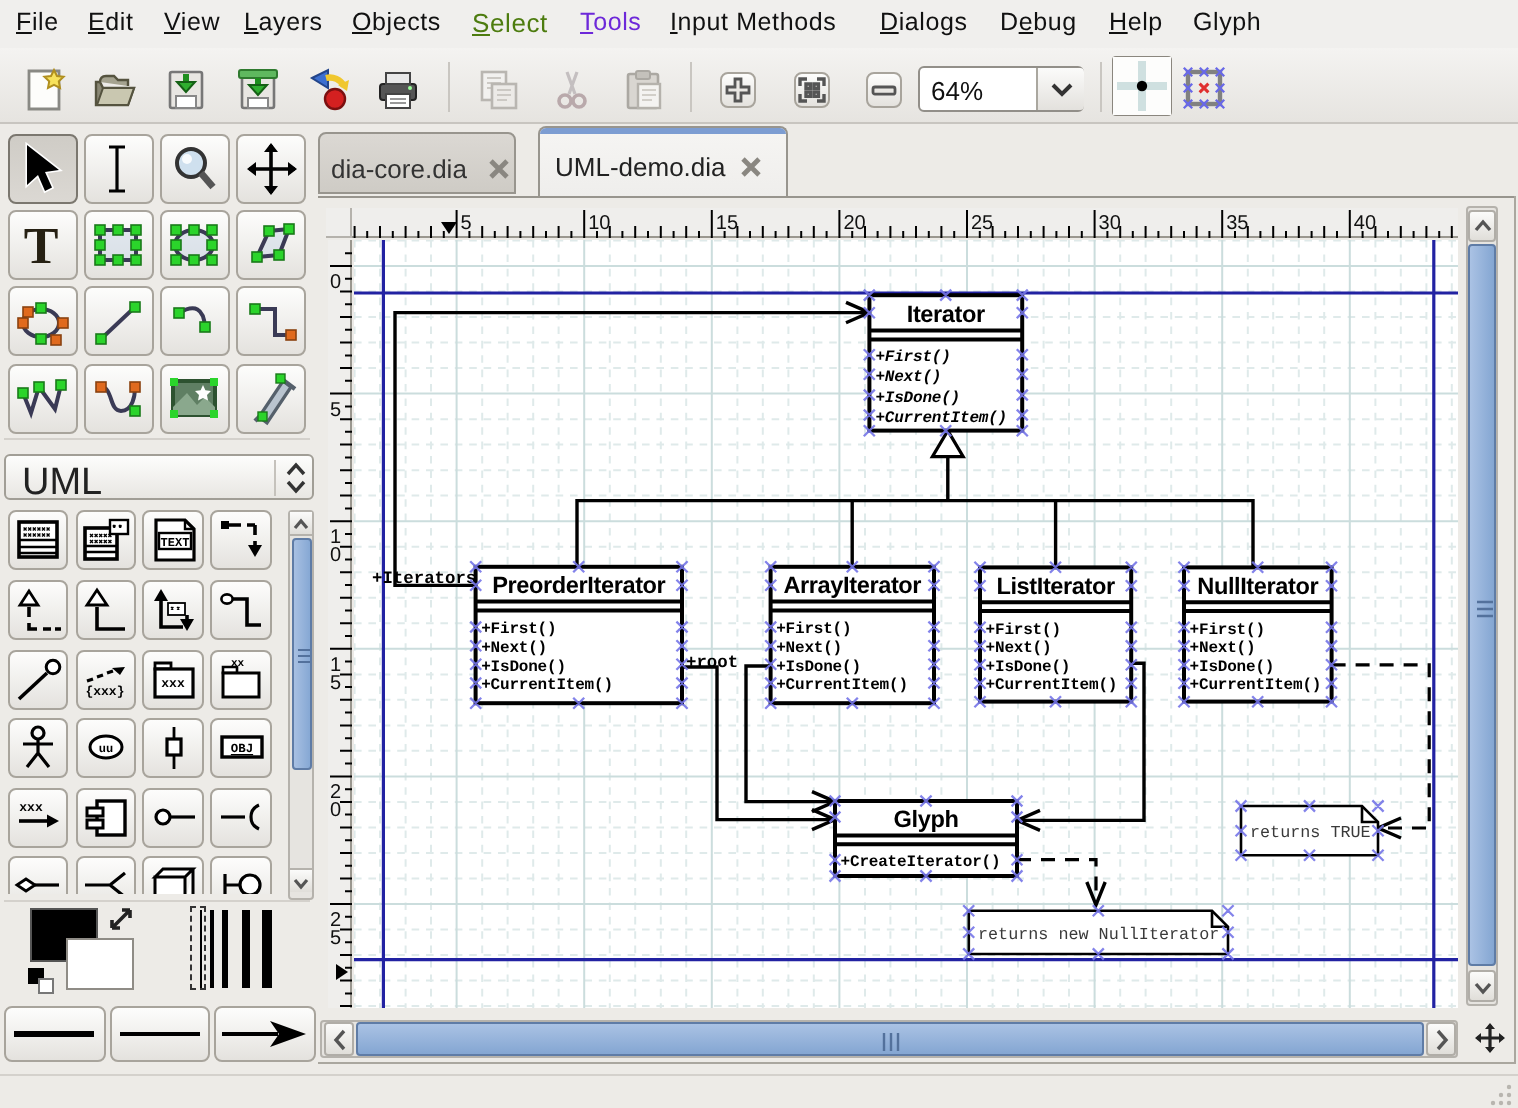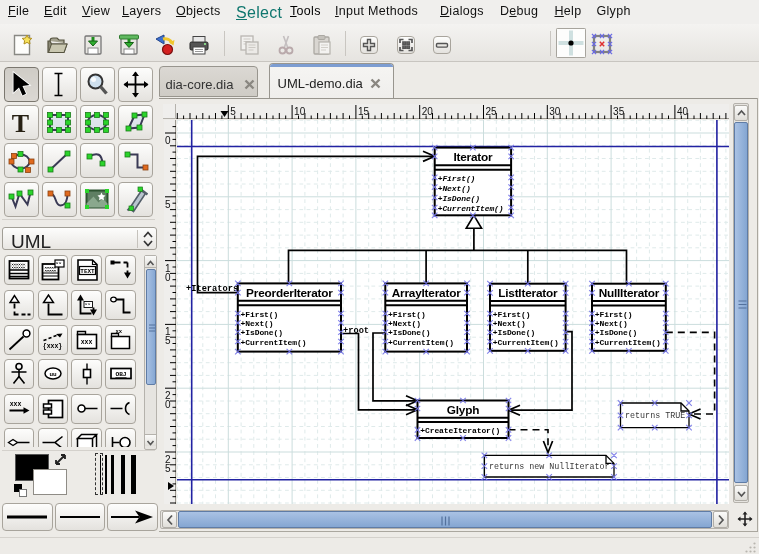--- a/index.html
+++ b/index.html
@@ -4,22 +4,22 @@
 html,body{width:759px;height:554px;overflow:hidden;font-family:"Liberation Sans",sans-serif;background:rgba(237,235,231,0.99);}body{transform:translateZ(0);}
 .abs{position:absolute;}
 u{text-decoration:underline;text-underline-offset:1px;}
 </style></head><body>
 <div class="abs" style="left:0;top:0;width:759px;height:24px;background:rgba(240,239,237,0.988);">
 <span class="abs" style="left:8px;top:4px;font-size:12.5px;letter-spacing:0.3px;color:#111;"><u>F</u>ile</span>
 <span class="abs" style="left:44px;top:4px;font-size:12.5px;letter-spacing:0.3px;color:#111;"><u>E</u>dit</span>
 <span class="abs" style="left:82px;top:4px;font-size:12.5px;letter-spacing:0.3px;color:#111;"><u>V</u>iew</span>
 <span class="abs" style="left:122px;top:4px;font-size:12.5px;letter-spacing:0.3px;color:#111;"><u>L</u>ayers</span>
 <span class="abs" style="left:176px;top:4px;font-size:12.5px;letter-spacing:0.3px;color:#111;"><u>O</u>bjects</span>
-<span class="abs" style="left:236px;top:4px;font-size:16px;letter-spacing:0.3px;color:#0f766e;"><u>S</u>elect</span>
-<span class="abs" style="left:290px;top:4px;font-size:12.5px;letter-spacing:0.3px;color:#000000;"><u>T</u>ools</span>
+<span class="abs" style="left:236px;top:4px;font-size:13px;letter-spacing:0.3px;color:#4d7c0f;"><u>S</u>elect</span>
+<span class="abs" style="left:290px;top:4px;font-size:12.5px;letter-spacing:0.3px;color:#6d28d9;"><u>T</u>ools</span>
 <span class="abs" style="left:335px;top:4px;font-size:12.5px;letter-spacing:0.3px;color:#111;"><u>I</u>nput Methods</span>
 <span class="abs" style="left:440px;top:4px;font-size:12.5px;letter-spacing:0.3px;color:#111;"><u>D</u>ialogs</span>
 <span class="abs" style="left:500px;top:4px;font-size:12.5px;letter-spacing:0.3px;color:#111;">D<u>e</u>bug</span>
 <span class="abs" style="left:554.5px;top:4px;font-size:12.5px;letter-spacing:0.3px;color:#111;"><u>H</u>elp</span>
 <span class="abs" style="left:596.5px;top:4px;font-size:12.5px;letter-spacing:0.3px;color:#111;">Glyph</span>
 </div>
 <div class="abs" style="left:0;top:24px;width:759px;height:38px;background:linear-gradient(#f4f3f1,#e6e4e0);border-bottom:1px solid #c8c5c0;">
 <div class="abs" style="left:10px;top:9px;width:24px;height:24px;">
       <svg width="24" height="24" viewBox="0 0 24 24" style="position:absolute;left:50%;top:50%;transform:translate(-50%,-50%);">
         <path d="M4.5 2.5 H19.5 V21.5 H4.5 Z" fill="#fdfdfb" stroke="#898984" stroke-width="1.4"></path>
@@ -99,20 +99,28 @@
     </div>
 <div style="position:absolute;left:397px;top:12px;width:18px;height:18px;background:linear-gradient(#fdfdfc,#e4e2de);border:1px solid #a8a49c;border-radius:4px;box-sizing:border-box;">
       <svg width="20" height="20" viewBox="0 0 20 20" style="position:absolute;left:50%;top:50%;transform:translate(-50%,-50%);">
         <path d="M4 8 V4.5 H7.5 M12.5 4.5 H16 V8 M16 12 v3.5 h-3.5 M7.5 15.5 H4 V12 M7 7 h2.2 v2.2 h-2.2Z M11 7 h2.2 v2.2 h-2.2Z M11 11 h2.2 v2.2 h-2.2Z M7 11 h2.2 v2.2 h-2.2Z" fill="none" stroke="#555" stroke-width="1.7"></path>
       </svg>
     </div>
 <div style="position:absolute;left:433px;top:12px;width:18px;height:18px;background:linear-gradient(#fdfdfc,#e4e2de);border:1px solid #a8a49c;border-radius:4px;box-sizing:border-box;">
       <svg width="20" height="20" viewBox="0 0 20 20" style="position:absolute;left:50%;top:50%;transform:translate(-50%,-50%);">
         <rect x="4.5" y="8.5" width="11" height="3.6" rx="1" fill="#e9e7e3" stroke="#555" stroke-width="1.4"></rect>
       </svg>
+    </div>
+<div class="abs" style="left:458.5px;top:8.5px;width:83px;height:23px;border:1px solid #928f89;border-radius:3px;background:rgba(255,255,255,0.988);">
+      <span class="abs" style="left:6px;top:4px;font-size:13px;color:#111;">64%</span>
+      <div class="abs" style="left:58px;top:0;width:24px;height:21px;background:linear-gradient(#fbfbfa,#e3e1dd);border-left:1px solid #aaa79f;border-radius:0 2px 2px 0;">
+        <svg width="12" height="8" style="position:absolute;left:6px;top:7px;">
+          <path d="M1.5 1.5 L6 6 L10.5 1.5" stroke="#333" stroke-width="2" fill="none"></path>
+        </svg>
+      </div>
     </div>
 <div class="abs" style="left:550px;top:7px;width:1px;height:25px;background:#c9c6c1;"></div>
 <div class="abs" style="left:556px;top:4px;width:30px;height:30px;background:#fdfdfc;border:2px solid #8a867e;border-radius:2px;">
       <svg width="29" height="29" viewBox="0 0 29 29" style="position:absolute;left:50%;top:50%;transform:translate(-50%,-50%);">
         <rect width="29" height="29" fill="#fdfdfc"></rect>
         <path d="M14.5 2 V27 M2 14.5 H27" stroke="#cfe0e0" stroke-width="4"></path>
         <circle cx="14.5" cy="14.5" r="2.6" fill="#000"></circle>
       </svg>
     </div>
 <div class="abs" style="left:590px;top:8px;width:24px;height:24px;">

